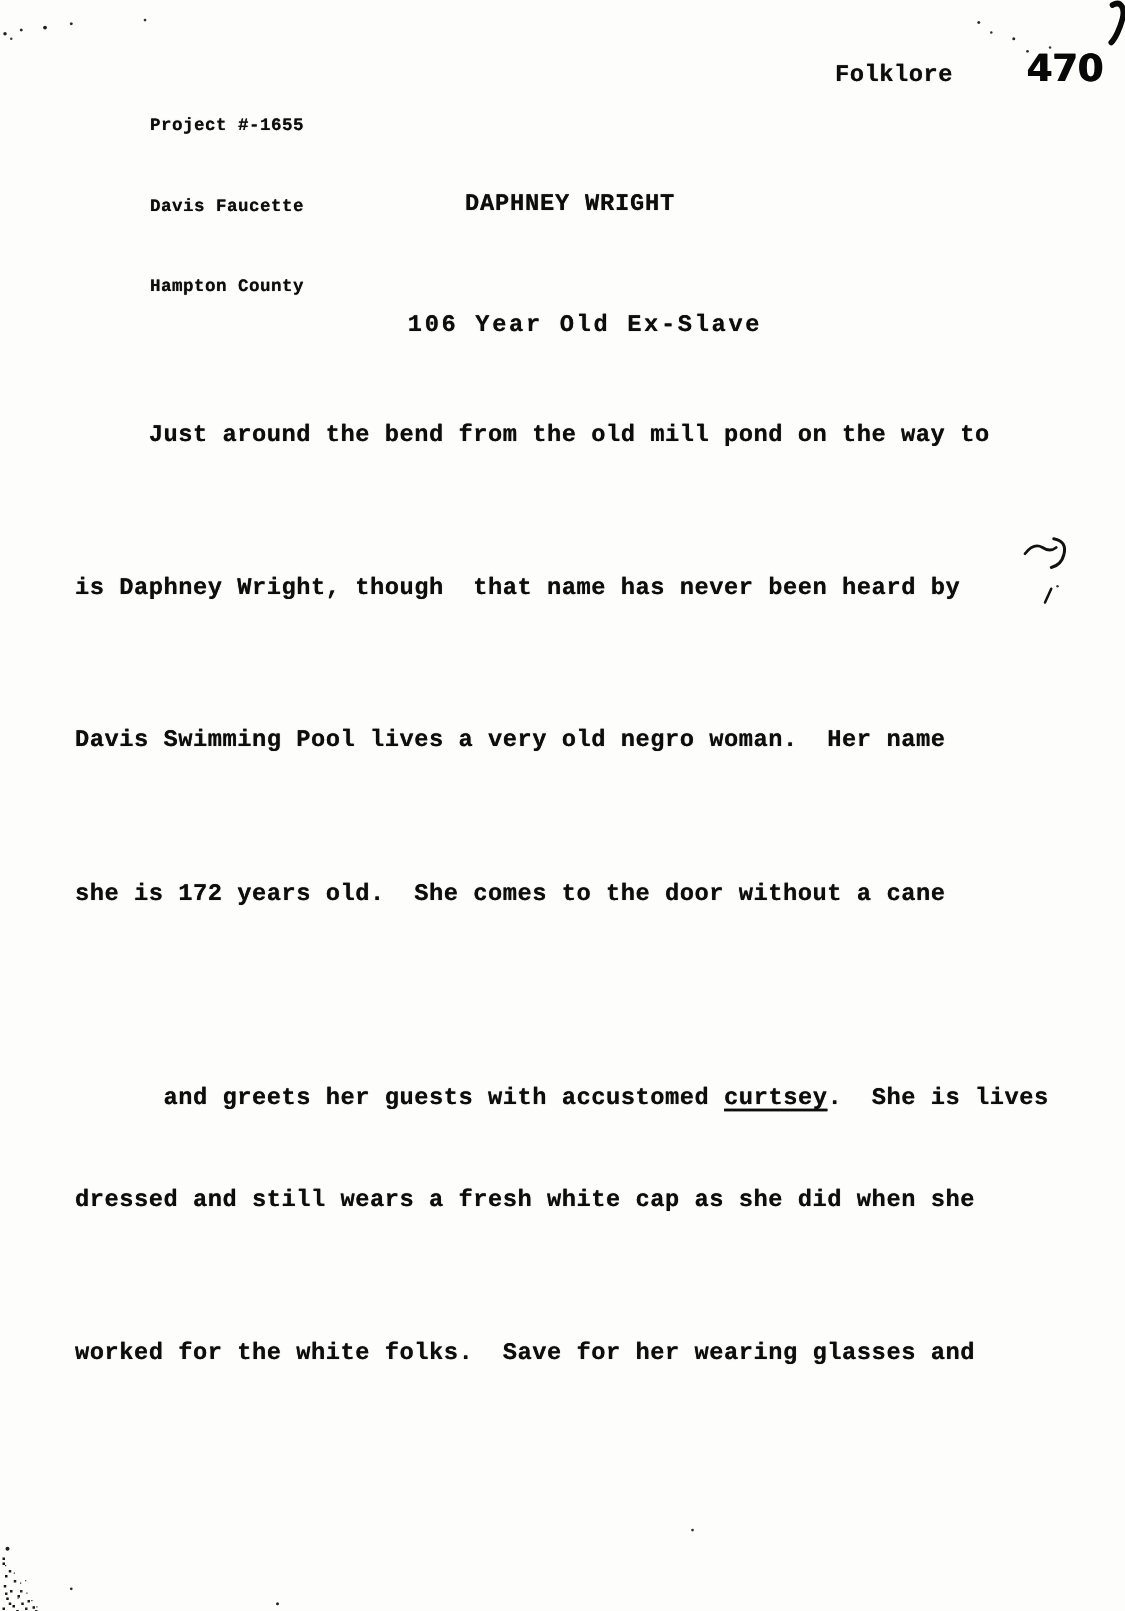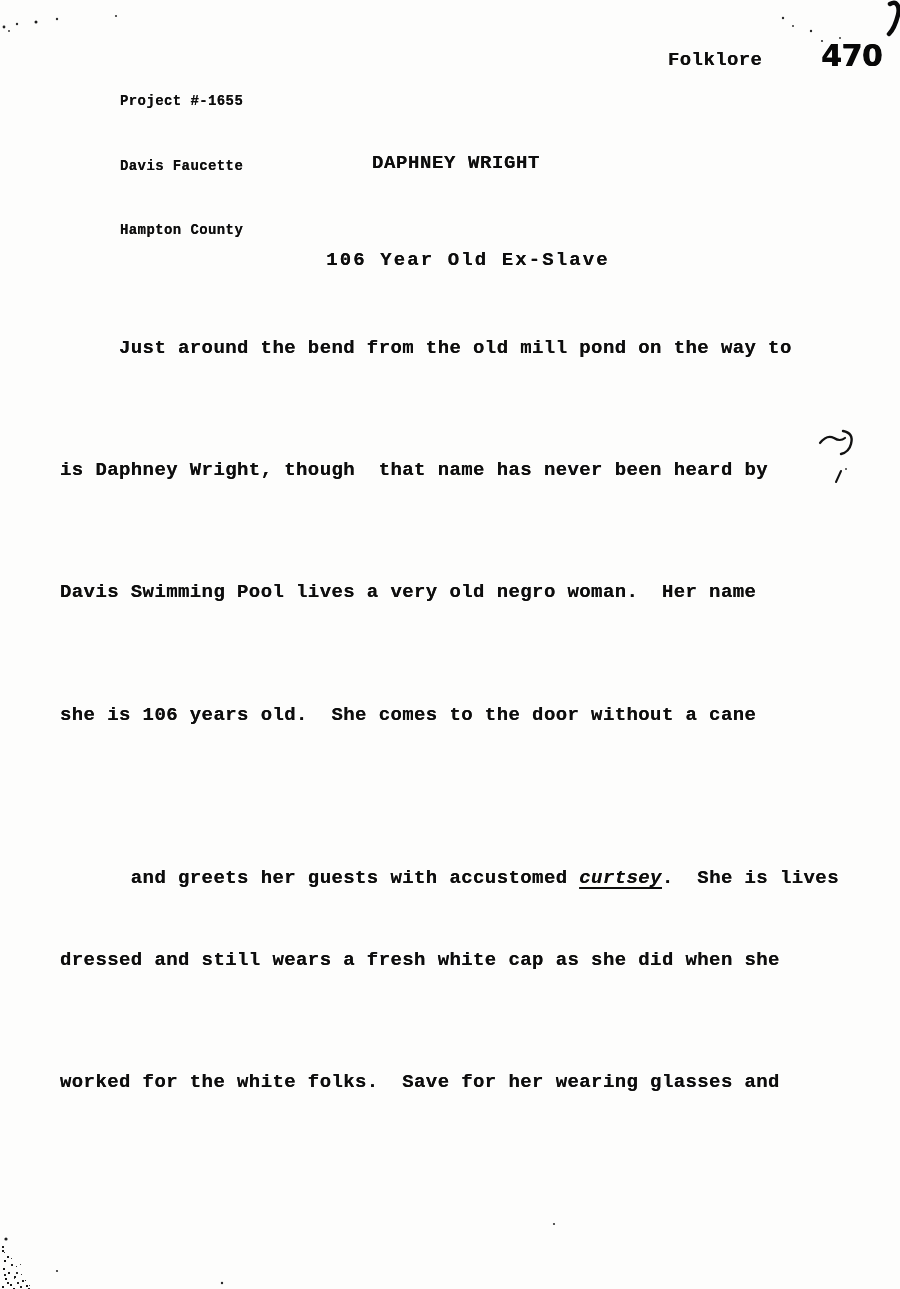--- a/index.html
+++ b/index.html
@@ -44,21 +44,20 @@
     position:absolute;top:246px;left:60px;width:800px;
     font-size:19px;line-height:40.8px;letter-spacing:0.4px;
     white-space:pre;
   }
   .line{height:40.8px;}
   .line.indent{padding-left:59px;}
   .u{
     text-decoration:underline;
     text-decoration-thickness:2px;
     text-underline-offset:4px;
-    font-style:italic;
   }
   svg.marks{position:absolute;inset:0;pointer-events:none;}
   .speckle{
     position:absolute;left:2px;top:1246px;width:2px;height:2px;background:#1a1a1a;
     box-shadow:
       0px 4px #161616, 5px 10px #1c1c1c, 2px 14px #101010, 9px 18px #222,
       1px 22px #161616, 6px 26px #1b1b1b, 12px 30px #181818, 3px 32px #111,
       15px 36px #202020, 8px 38px #141414, 0px 40px #181818, 18px 40px #262626,
       22px 43px #1b1b1b, 11px 42px #131313, 26px 42px #2a2a2a, 5px 36px #191919,
       14px 26px #303030, 20px 34px #202020, 24px 39px #181818, 2px 28px #242424;
@@ -84,21 +83,21 @@
   <div class="folklore">Folklore</div>
   <div class="pagenum">470</div>
 
   <div class="title">DAPHNEY WRIGHT</div>
   <div class="subtitle">106 Year Old Ex-Slave</div>
 
   <div class="body-text">
     <div class="line indent">Just around the bend from the old mill pond on the way to</div>
     <div class="line">is Daphney Wright, though  that name has never been heard by</div>
     <div class="line">Davis Swimming Pool lives a very old negro woman.  Her name</div>
-    <div class="line">she is 106 years old.  She comes to the door without a cane</div>
+    <div class="line">she is 172 years old.  She comes to the door without a cane</div>
     <div class="line">
       <span>and greets her guests with accustomed </span><span class="u">curtsey</span><span>.  She is lives</span>
     </div>
     <div class="line">dressed and still wears a fresh white cap as she did when she</div>
     <div class="line">worked for the white folks.  Save for her wearing glasses and</div>
     
     
     
     
     

